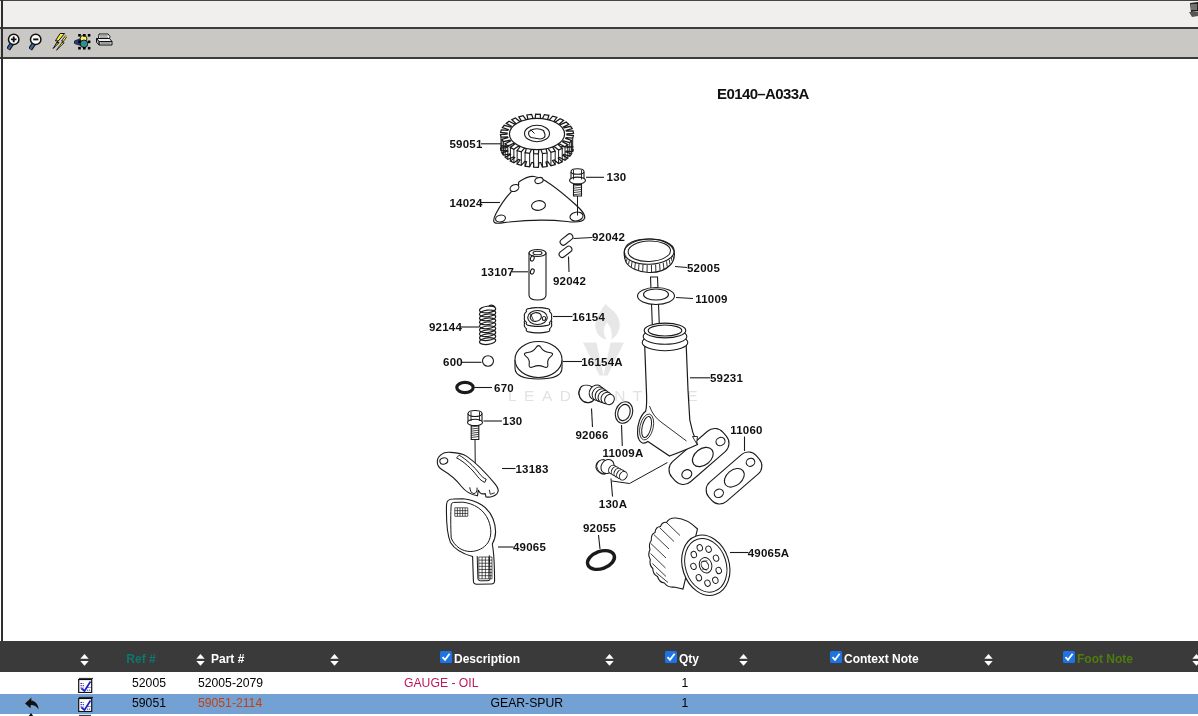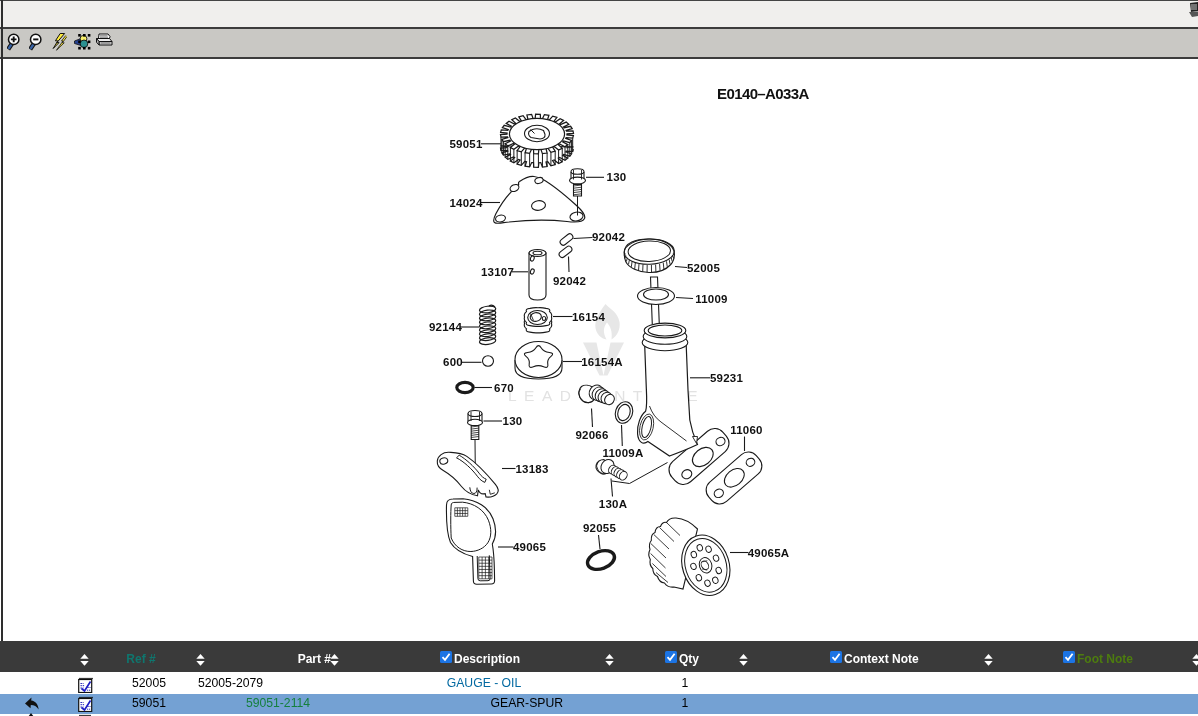--- a/index.html
+++ b/index.html
@@ -380,21 +380,21 @@
     </svg>
     <svg style="position:absolute;left:983.5px;top:653.5px" width="9" height="12" viewBox="0 0 9 12">
       <path d="M4.5,0 L8.7,4.7 L0.3,4.7 Z" fill="#fff"></path>
       <path d="M0.3,7.0 L8.7,7.0 L4.5,11.7 Z" fill="#fff"></path>
     </svg>
     <svg style="position:absolute;left:1191.5px;top:653.5px" width="9" height="12" viewBox="0 0 9 12">
       <path d="M4.5,0 L8.7,4.7 L0.3,4.7 Z" fill="#fff"></path>
       <path d="M0.3,7.0 L8.7,7.0 L4.5,11.7 Z" fill="#fff"></path>
     </svg>
 <div style="position:absolute;left:81px;top:651.5px;width:120px;text-align:center;font:bold 12px 'Liberation Sans';color:#0f766e">Ref #</div>
-    <div style="position:absolute;left:211px;top:651.5px;width:120px;text-align:right;font:bold 12px 'Liberation Sans';color:#fff">Part #</div>
+    <div style="position:absolute;left:211px;top:651.5px;width:120px;text-align:left;font:bold 12px 'Liberation Sans';color:#fff">Part #</div>
 <svg style="position:absolute;left:439.5px;top:651px" width="12" height="12" viewBox="0 0 12 12">
       <rect x="0" y="0" width="12" height="12" rx="1.5" fill="#1c74e4"></rect>
       <path d="M2.5,6.2 L5,8.8 L9.6,2.8" fill="none" stroke="#fff" stroke-width="1.8"></path>
     </svg>
     <div style="position:absolute;left:454px;top:651.5px;font:bold 12px 'Liberation Sans';color:#fff">Description</div>
 <svg style="position:absolute;left:664.5px;top:651px" width="12" height="12" viewBox="0 0 12 12">
       <rect x="0" y="0" width="12" height="12" rx="1.5" fill="#1c74e4"></rect>
       <path d="M2.5,6.2 L5,8.8 L9.6,2.8" fill="none" stroke="#fff" stroke-width="1.8"></path>
     </svg>
     <div style="position:absolute;left:679px;top:651.5px;font:bold 12px 'Liberation Sans';color:#fff">Qty</div>
@@ -411,35 +411,35 @@
 <div style="position:absolute;left:0;top:671.5px;width:1198px;height:22.8px;background:#fff"></div>
 <svg style="position:absolute;left:77.5px;top:677px" width="15" height="16" viewBox="0 0 15 16">
       <rect x="0.7" y="2.5" width="13" height="13" fill="#fff" stroke="#111" stroke-width="1.2"></rect>
       <path d="M1,2.5 l1,-1.6 l1,1.6 l1,-1.6 l1,1.6 l1,-1.6 l1,1.6 l1,-1.6 l1,1.6 l1,-1.6 l1,1.6 l1,-1.6 l1,1.6 l1,-1.6 l0.7,1.2" fill="none" stroke="#111" stroke-width="0.9"></path>
       <path d="M2.5,6.5 h3 M2.5,8.7 h4 M2.5,11 h3" stroke="#1616b4" stroke-width="1" stroke-dasharray="1.4,0.8"></path>
       <path d="M3.5,11.5 L6.5,14 L12.5,4.5" fill="none" stroke="#1d1dc4" stroke-width="1.7"></path>
       <path d="M9,13.2 h3.5 M9.5,10.5 h3" stroke="#1616b4" stroke-width="0.9" stroke-dasharray="1.2,0.8"></path>
     </svg>
 <div style="position:absolute;left:69px;top:675.5px;width:160px;text-align:center;font:12.2px 'Liberation Sans';color:#000">52005</div>
     <div style="position:absolute;left:198px;top:675.5px;width:160px;font:12.2px 'Liberation Sans';color:#000">52005-2079</div>
-    <div style="position:absolute;left:404px;top:675.5px;width:160px;text-align:center;font:12.2px 'Liberation Sans';color:#0369a1">GAUGE - OIL</div>
+    <div style="position:absolute;left:404px;top:675.5px;width:160px;text-align:left;font:12.2px 'Liberation Sans';color:#be185d">GAUGE - OIL</div>
     <div style="position:absolute;left:605px;top:675.5px;width:160px;text-align:center;font:12.2px 'Liberation Sans';color:#000">1</div>
 <div style="position:absolute;left:0;top:694.3px;width:1198px;height:19.7px;background:#74a1d3"></div>
 <svg style="position:absolute;left:24px;top:697px" width="16" height="15" viewBox="0 0 16 15">
       <path d="M1,6.5 L7.5,0.5 L7.2,3.6 C11.5,4.2 14.2,7.5 14.6,12.5 C12.6,9.5 10.3,8.2 6.8,8.1 L6.5,11.2 Z" fill="#111"></path>
     </svg>
     <svg style="position:absolute;left:77.5px;top:695.5px" width="15" height="16" viewBox="0 0 15 16">
       <rect x="0.7" y="2.5" width="13" height="13" fill="#fff" stroke="#111" stroke-width="1.2"></rect>
       <path d="M1,2.5 l1,-1.6 l1,1.6 l1,-1.6 l1,1.6 l1,-1.6 l1,1.6 l1,-1.6 l1,1.6 l1,-1.6 l1,1.6 l1,-1.6 l1,1.6 l1,-1.6 l0.7,1.2" fill="none" stroke="#111" stroke-width="0.9"></path>
       <path d="M2.5,6.5 h3 M2.5,8.7 h4 M2.5,11 h3" stroke="#1616b4" stroke-width="1" stroke-dasharray="1.4,0.8"></path>
       <path d="M3.5,11.5 L6.5,14 L12.5,4.5" fill="none" stroke="#1d1dc4" stroke-width="1.7"></path>
       <path d="M9,13.2 h3.5 M9.5,10.5 h3" stroke="#1616b4" stroke-width="0.9" stroke-dasharray="1.2,0.8"></path>
     </svg>
 <div style="position:absolute;left:69px;top:695.5px;width:160px;text-align:center;font:12.2px 'Liberation Sans';color:#000">59051</div>
-    <div style="position:absolute;left:198px;top:695.5px;width:160px;text-align:center;font:12.2px 'Liberation Sans';color:#15803d">59051-2114</div>
+    <div style="position:absolute;left:198px;top:695.5px;width:160px;font:12.2px 'Liberation Sans';color:#c2410c">59051-2114</div>
     <div style="position:absolute;left:403px;top:695.5px;width:160px;text-align:right;font:12.2px 'Liberation Sans';color:#000">GEAR-SPUR</div>
     <div style="position:absolute;left:605px;top:695.5px;width:160px;text-align:center;font:12.2px 'Liberation Sans';color:#000">1</div>
 <svg style="position:absolute;left:24px;top:712.5px" width="12" height="4" viewBox="0 0 12 4">
       <path d="M4,4 L7,0 L10,4 Z" fill="#111"></path>
     </svg>
 <svg style="position:absolute;left:77.5px;top:712.5px" width="15" height="4" viewBox="0 0 15 4">
       <path d="M1,3.5 l1,-1.6 l1,1.6 l1,-1.6 l1,1.6 l1,-1.6 l1,1.6 l1,-1.6 l1,1.6 l1,-1.6 l1,1.6 l1,-1.6 l1,1.6" fill="none" stroke="#111" stroke-width="0.9"></path>
     </svg>
 </div>
 </body></html>

